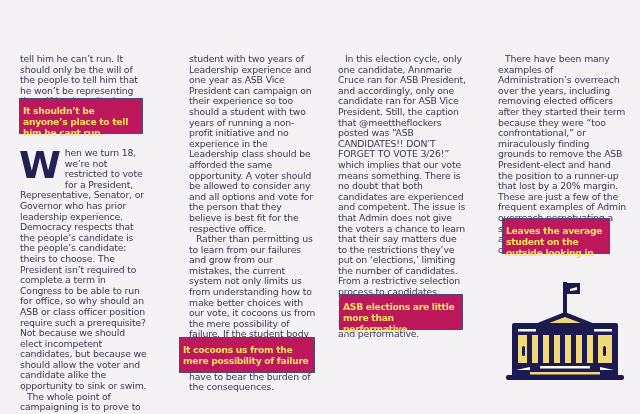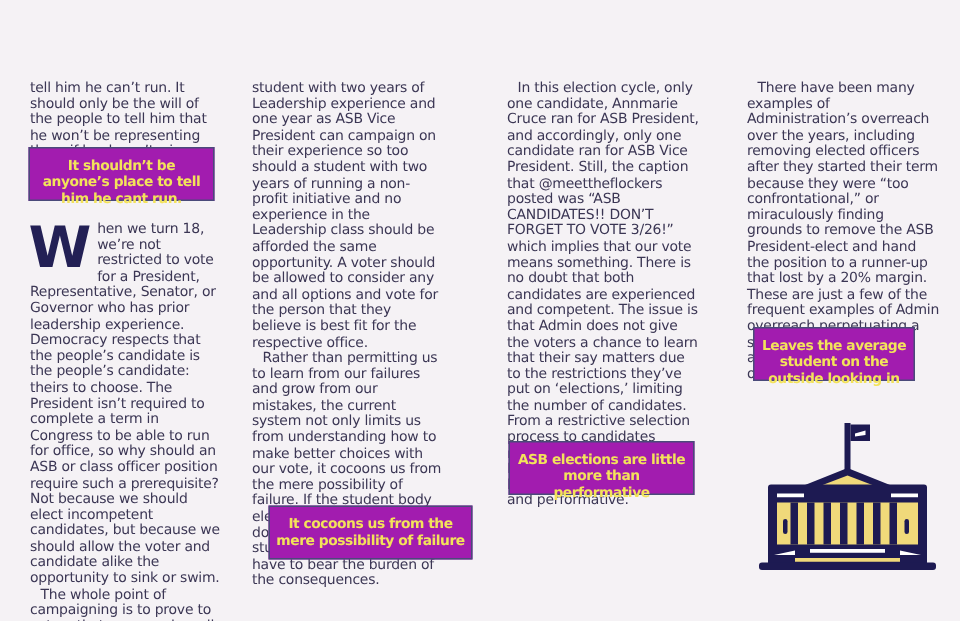--- a/index.html
+++ b/index.html
@@ -14,28 +14,27 @@
     position: absolute;
     top: 54px;
     font-size: 9.3px;
     line-height: 10.6px;
     letter-spacing: -0.15px;
     color: #3b3654;
   }
   .col p { margin: 0; }
   .col p.indent { text-indent: 7px; }
   #col1 { left: 20px; width: 128px; }
-  #col2 { left: 168px; width: 128px; }
+  #col2 { left: 189px; width: 128px; }
   #col3 { left: 338px; width: 130px; }
   #col4 { left: 498px; width: 130px; }
   .pull {
-    background: #a21caf;
+    background: #be185d;
     color: #f3e35a;
     font-weight: bold;
-    text-align: center;
     font-size: 9.2px;
     line-height: 11px;
     letter-spacing: -0.3px;
     padding: 6px 3px;
     border: 1px solid #4a4a7a;
     box-sizing: border-box;
   }
   #pull1 { position: absolute; left: 19px; top: 98px; width: 124px; height: 36px; }
   #pull2 { position: absolute; left: 179px; top: 337px; width: 136px; height: 36px; }
   #pull3 { position: absolute; left: 339px; top: 294px; width: 124px; height: 36px; }

